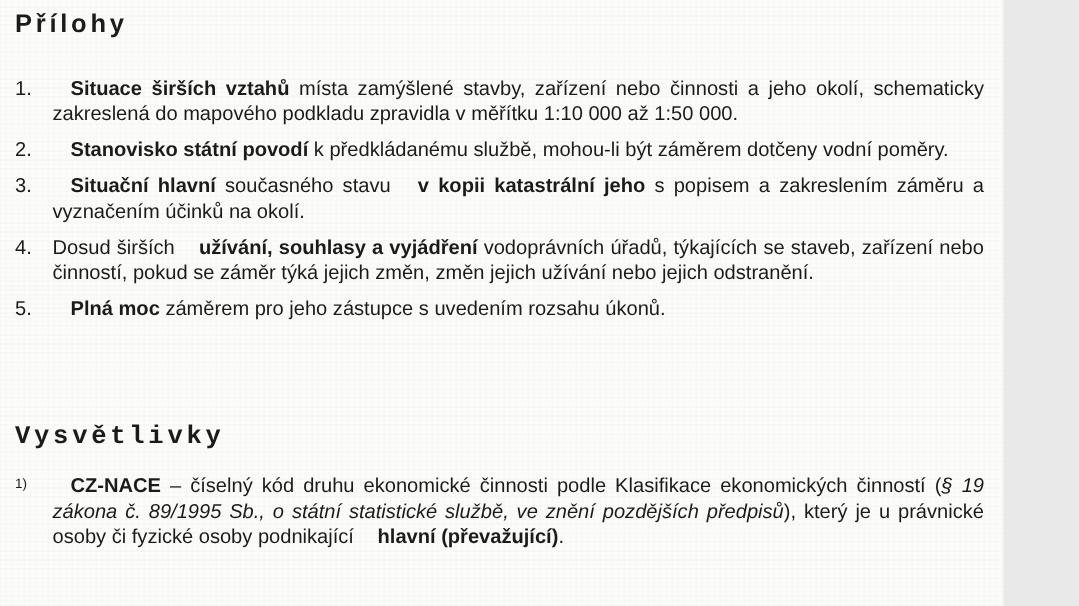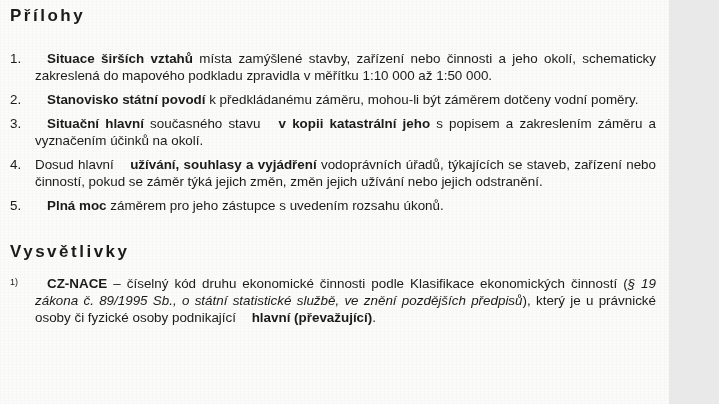--- a/index.html
+++ b/index.html
@@ -41,21 +41,22 @@
   .list-number {
     flex: 0 0 25px;
     text-align: left;
   }
   .list-text {
     flex: 1 1 auto;
     text-align: justify;
     text-justify: inter-word;
   }
   .notes-heading {
-    margin-top: 28px;
+    margin-top: 68px;
+    font-family: Liberation Mono, monospace;
   }
   .footnotes-list {
     margin-top: 13px;
   }
   .footnote-item {
     display: flex;
     font-size: 13.4px;
     line-height: 17px;
   }
   .footnote-marker {
@@ -74,29 +75,29 @@
 
   <h1 class="section-heading">Přílohy</h1>
 
   <div class="attachments-list" id="attachments-list">
       <div class="list-item">
         <div class="list-number">1.</div>
         <div class="list-text"><span class="seg-b">Situace širších vztahů</span><span> místa zamýšlené stavby, zařízení nebo činnosti a jeho okolí, schematicky zakreslená do mapového podkladu zpravidla v měřítku 1:10 000 až 1:50 000.</span></div>
       </div>
       <div class="list-item">
         <div class="list-number">2.</div>
-        <div class="list-text"><span class="seg-b">Stanovisko státní povodí</span><span> k předkládanému záměru, mohou-li být záměrem dotčeny vodní poměry.</span></div>
+        <div class="list-text"><span class="seg-b">Stanovisko státní povodí</span><span> k předkládanému službě, mohou-li být záměrem dotčeny vodní poměry.</span></div>
       </div>
       <div class="list-item">
         <div class="list-number">3.</div>
         <div class="list-text"><span class="seg-b">Situační hlavní</span><span> současného stavu </span><span class="seg-b">v kopii katastrální jeho</span><span> s popisem a zakreslením záměru a vyznačením účinků na okolí.</span></div>
       </div>
       <div class="list-item">
         <div class="list-number">4.</div>
-        <div class="list-text"><span>Dosud hlavní </span><span class="seg-b">užívání, souhlasy a vyjádření</span><span> vodoprávních úřadů, týkajících se staveb, zařízení nebo činností, pokud se záměr týká jejich změn, změn jejich užívání nebo jejich odstranění.</span></div>
+        <div class="list-text"><span>Dosud širších </span><span class="seg-b">užívání, souhlasy a vyjádření</span><span> vodoprávních úřadů, týkajících se staveb, zařízení nebo činností, pokud se záměr týká jejich změn, změn jejich užívání nebo jejich odstranění.</span></div>
       </div>
       <div class="list-item">
         <div class="list-number">5.</div>
         <div class="list-text"><span class="seg-b">Plná moc</span><span> záměrem pro jeho zástupce s uvedením rozsahu úkonů.</span></div>
       </div>
     </div>
 
   <h1 class="section-heading notes-heading">Vysvětlivky</h1>
 
   <div class="footnotes-list" id="footnotes-list">

